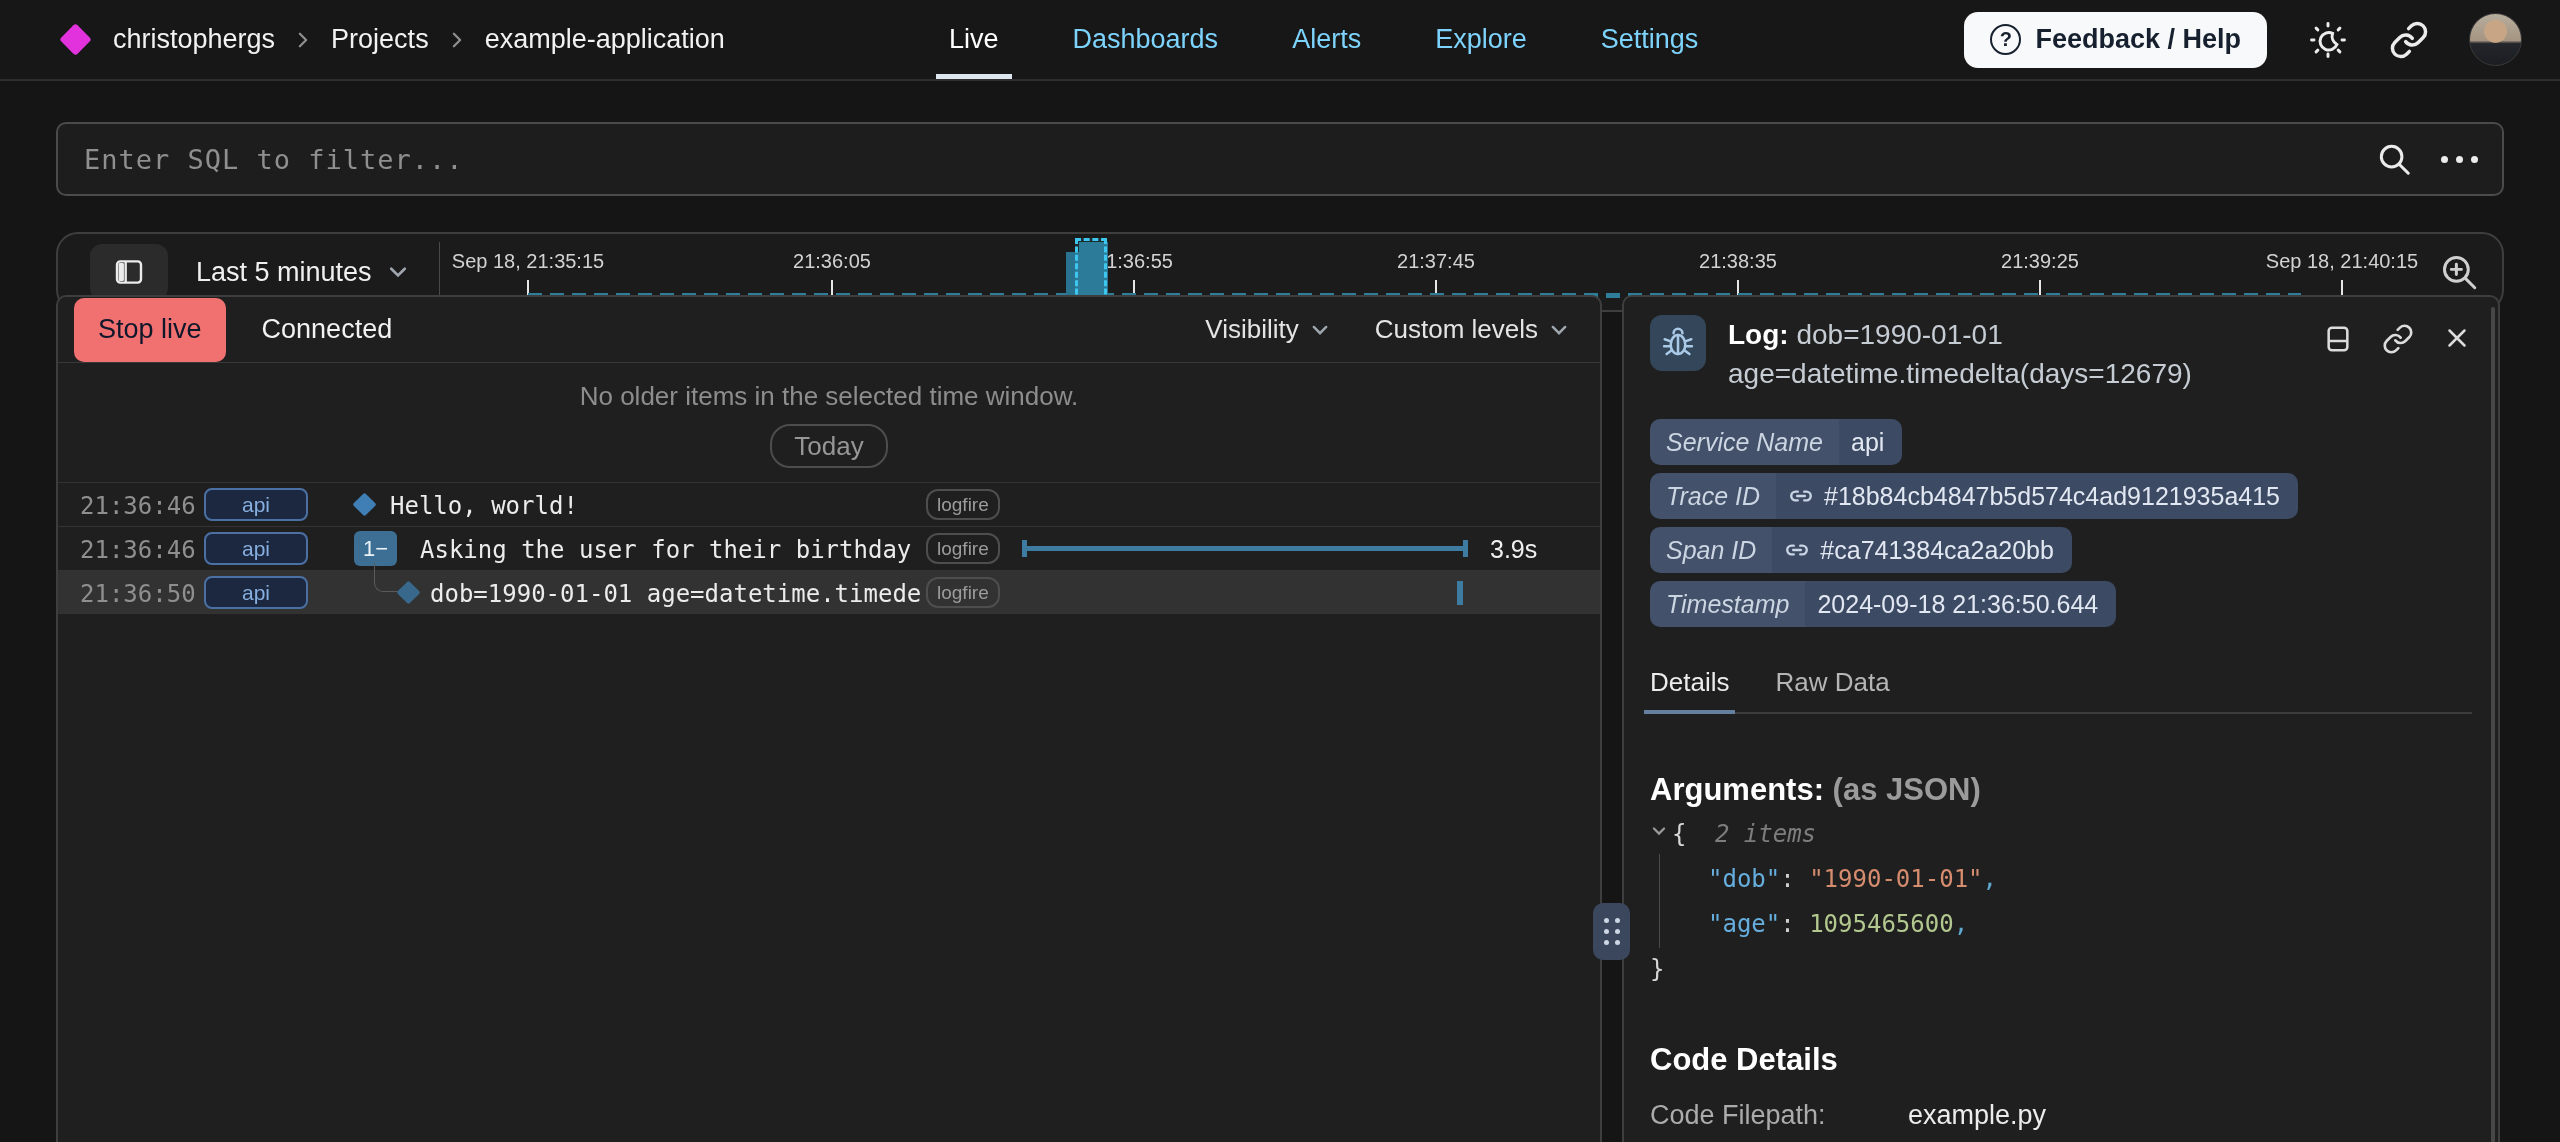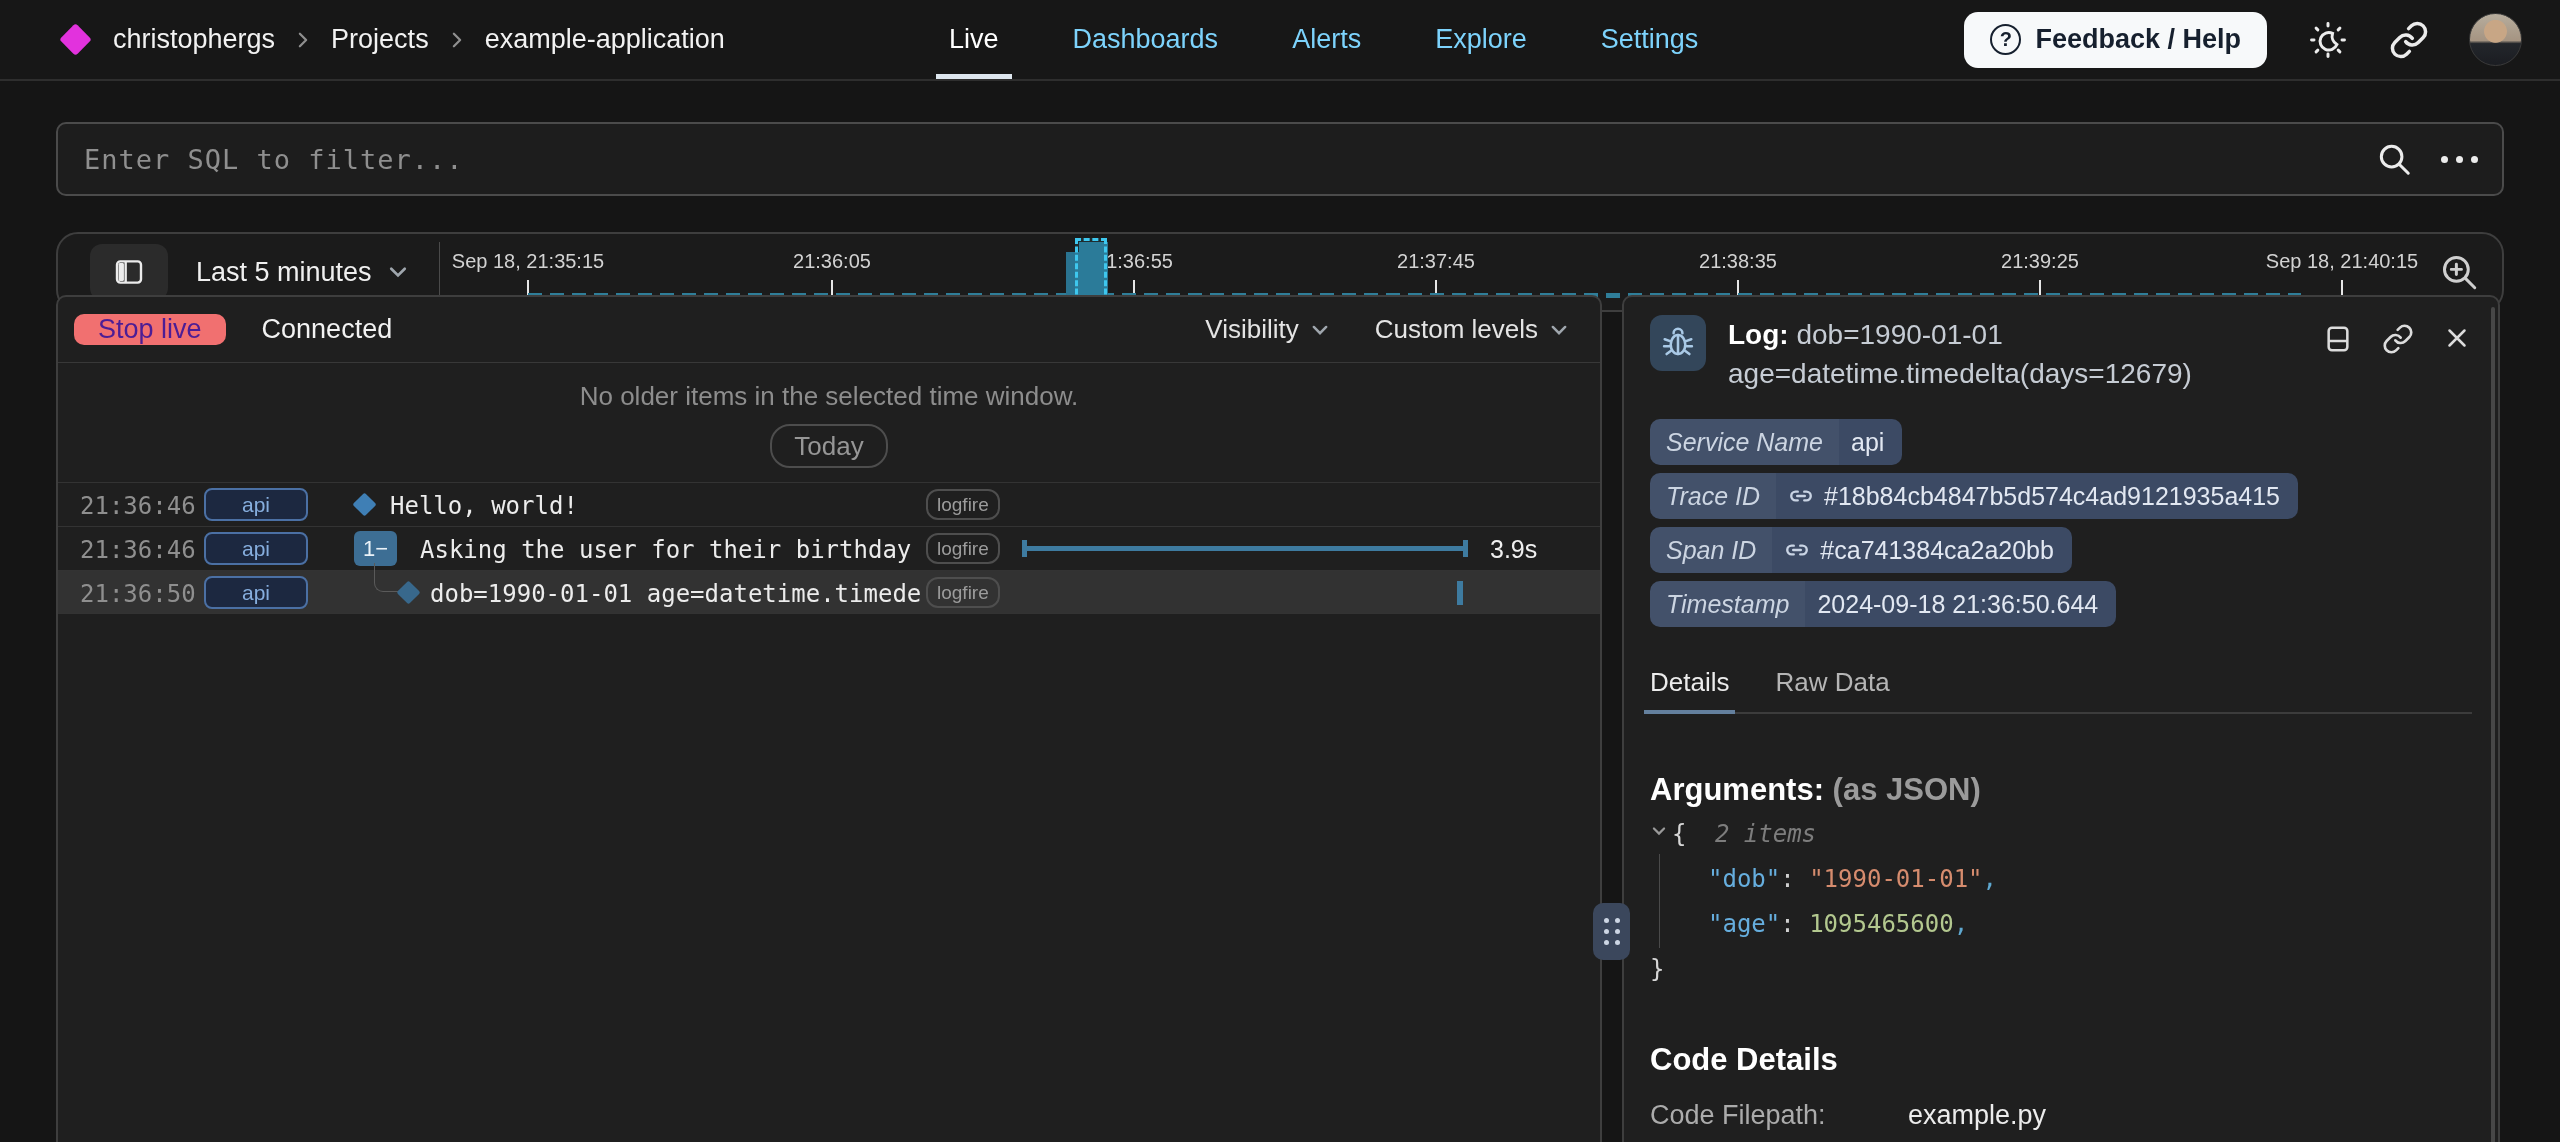--- a/index.html
+++ b/index.html
@@ -61,21 +61,21 @@
   .tl-bar-a { position:absolute; left:608px; top:18px; width:13px; height:45px; background:#2a7390; }
   .tl-bar-b { position:absolute; left:621px; top:8px; width:29px; height:55px; background:#2a7390; }
   .tl-select { position:absolute; left:617px; top:4px; width:32px; height:65px;
     border:3px dashed #3ec7ee; background:rgba(62,199,238,0.10); }
   .tb-zoom { position:absolute; right:16px; top:16px; background:none; border:none; color:#cfcfcf; cursor:pointer; }
 
   
   .live-panel { position:absolute; left:56px; top:295px; width:1546px; height:900px;
     border:2px solid #3e3e3e; border-radius:10px; background:#1f1f1f; overflow:hidden; }
   .lp-header { height:66px; border-bottom:1px solid #383838; display:flex; align-items:center; padding:0 16px; }
-  .stop-btn { background:#f17070; color:#4c1d95; border:none; border-radius:10px; height:31px; padding:0 24px;
+  .stop-btn { background:#f17070; color:#0f172a; border:none; border-radius:10px; height:64px; padding:0 24px;
     font-size:27px; cursor:pointer; font-family:"Liberation Sans", sans-serif; }
   .connected { margin-left:36px; font-size:27px; color:#f2f2f2; }
   .lp-dd { display:flex; align-items:center; gap:10px; font-size:26px; color:#e4e4e4; cursor:pointer; }
   .lp-dd-wrap { margin-left:auto; display:flex; gap:44px; padding-right:14px; }
   .empty-block { height:119px; text-align:center; }
   .empty-msg { padding-top:18px; font-size:26px; color:#8d8d8d; }
   .today-btn { margin-top:12px; background:transparent; border:2px solid #4d4d4d; color:#969696;
     border-radius:20px; height:44px; padding:0 22px; font-size:26px; cursor:pointer; font-family:"Liberation Sans",sans-serif; }
   .log-row { position:relative; height:44px; border-top:1px solid #333333; cursor:pointer; }
   .log-row.selected { background:#323232; border-bottom:1px solid #333333; }

